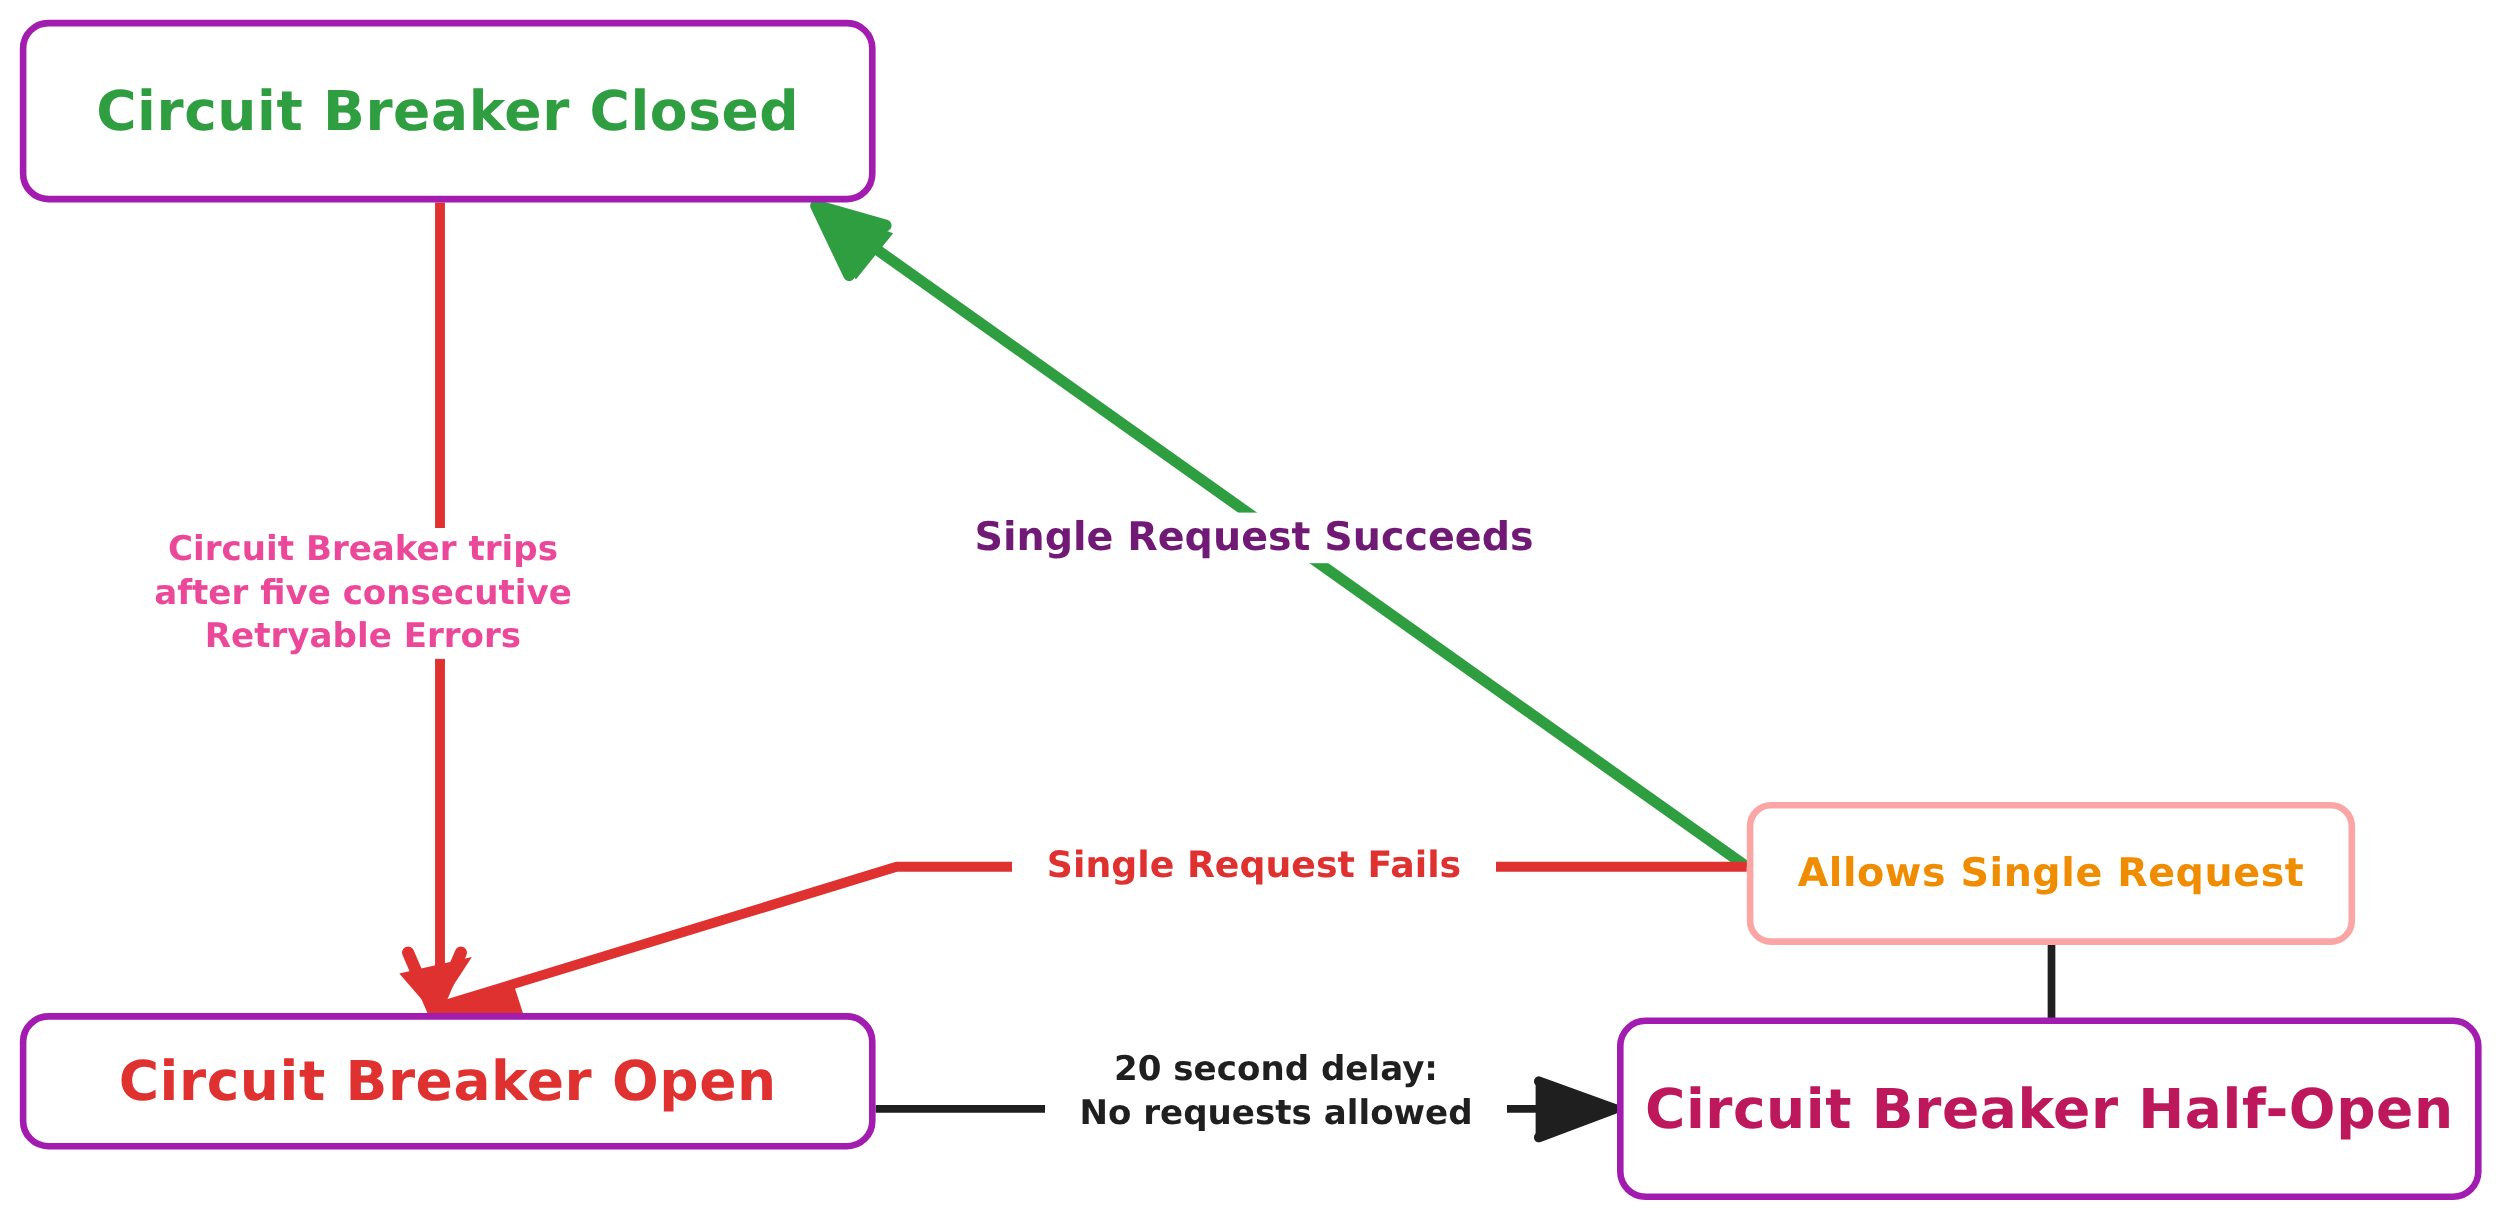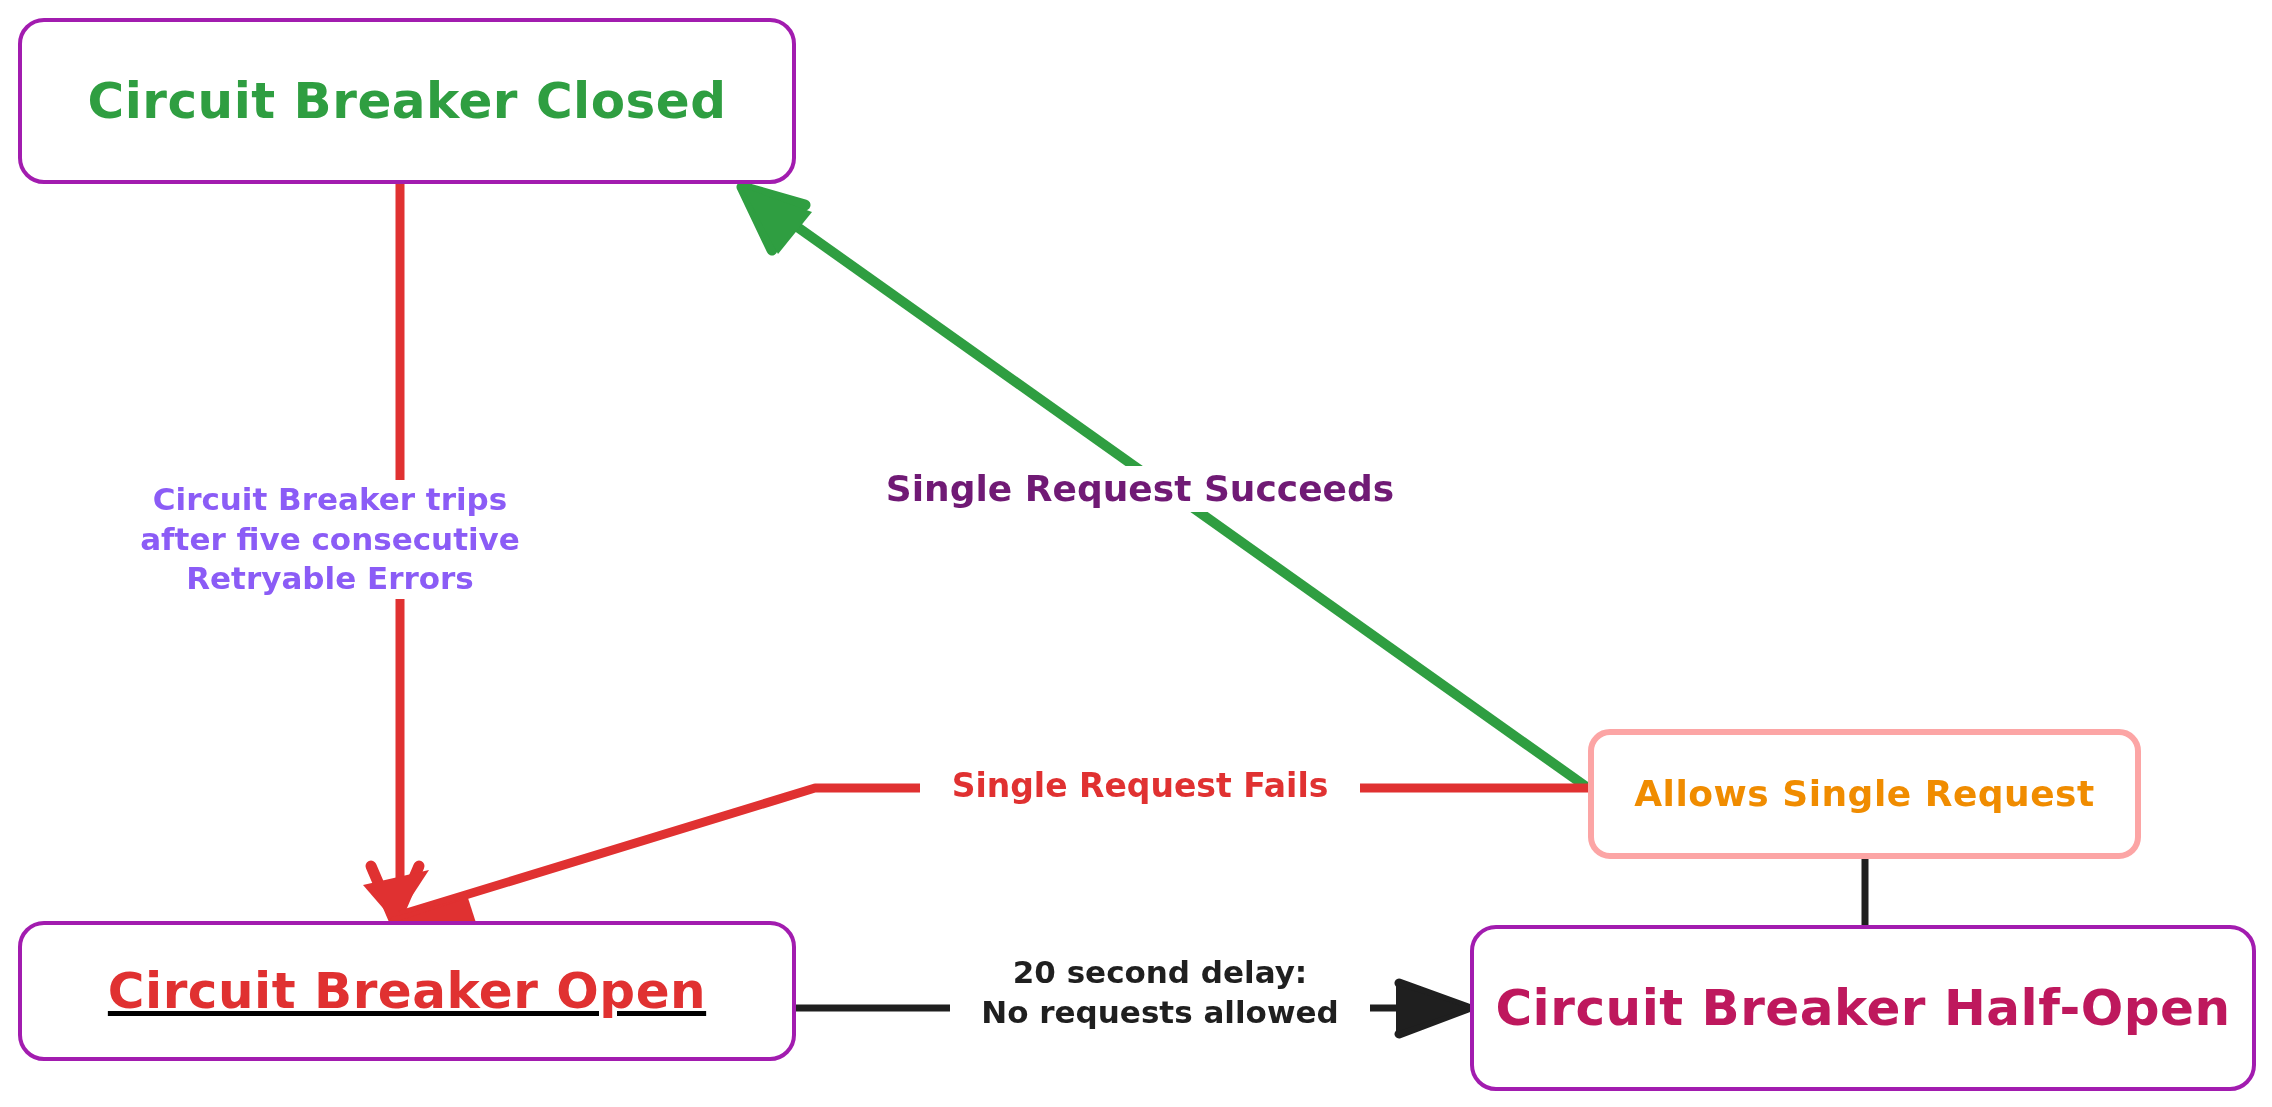--- a/index.html
+++ b/index.html
@@ -29,21 +29,21 @@
   .node {
     position: absolute;
     box-sizing: border-box;
     background: #ffffff;
     display: flex;
     align-items: center;
     justify-content: center;
     border-radius: 26px;
   }
   .node-black {
-    border: 4px solid #a21caf;
+    border: 6px solid #a21caf;
   }
   .node-orange {
     border: 6px solid #fca5a5;
     border-radius: 22px;
   }
   .node-label {
     font-family: "DejaVu Sans", sans-serif;
     font-weight: 600;
     letter-spacing: 0.5px;
     white-space: nowrap;
@@ -56,22 +56,21 @@
     height: 166px;
   }
   #node-closed .node-label {
     color: #2f9e41;
     font-size: 50px;
   }
   #node-open {
     left: 18px;
     top: 921px;
     width: 778px;
-    height: 140px;
-    text-decoration: underline;
+    height: 124px;
   }
   #node-open .node-label {
     color: #e03131;
     font-size: 50px;
   }
   #node-half-open {
     left: 1470px;
     top: 925px;
     width: 786px;
     height: 166px;
@@ -97,21 +96,21 @@
     text-align: center;
     white-space: pre;
     line-height: 1.28;
     background: #ffffff;
   }
   #label-trip {
     left: 130px;
     top: 480px;
     width: 400px;
     font-size: 31px;
-    color: #8b5cf6;
+    color: #ec4899;
   }
   #label-succeeds {
     left: 860px;
     top: 466px;
     width: 560px;
     font-size: 36px;
     color: #701a75;
   }
   #label-fails {
     left: 920px;

